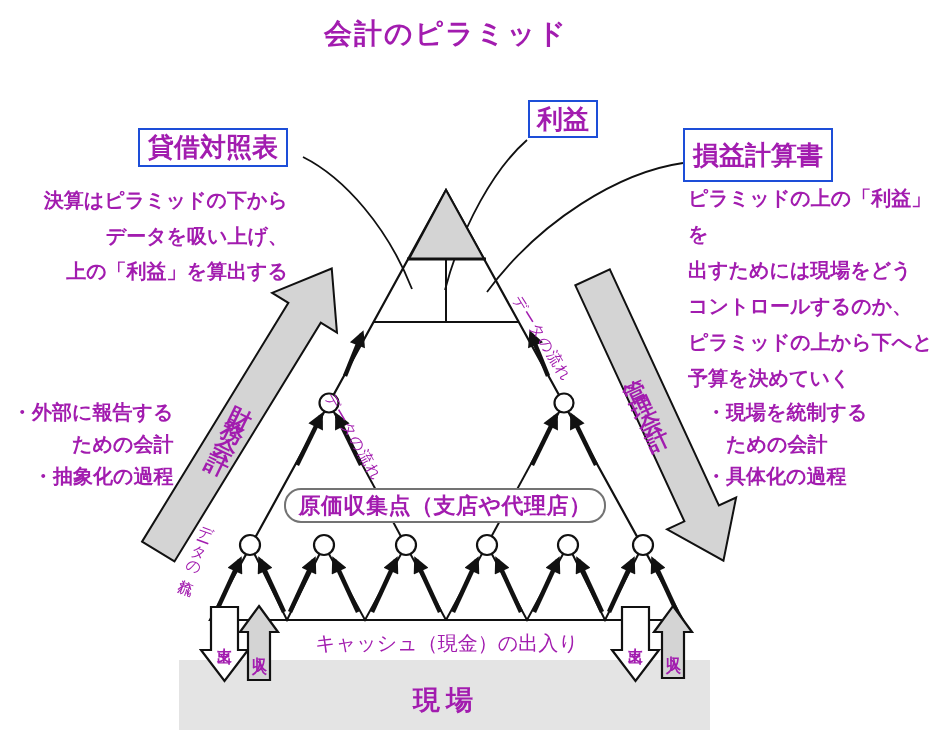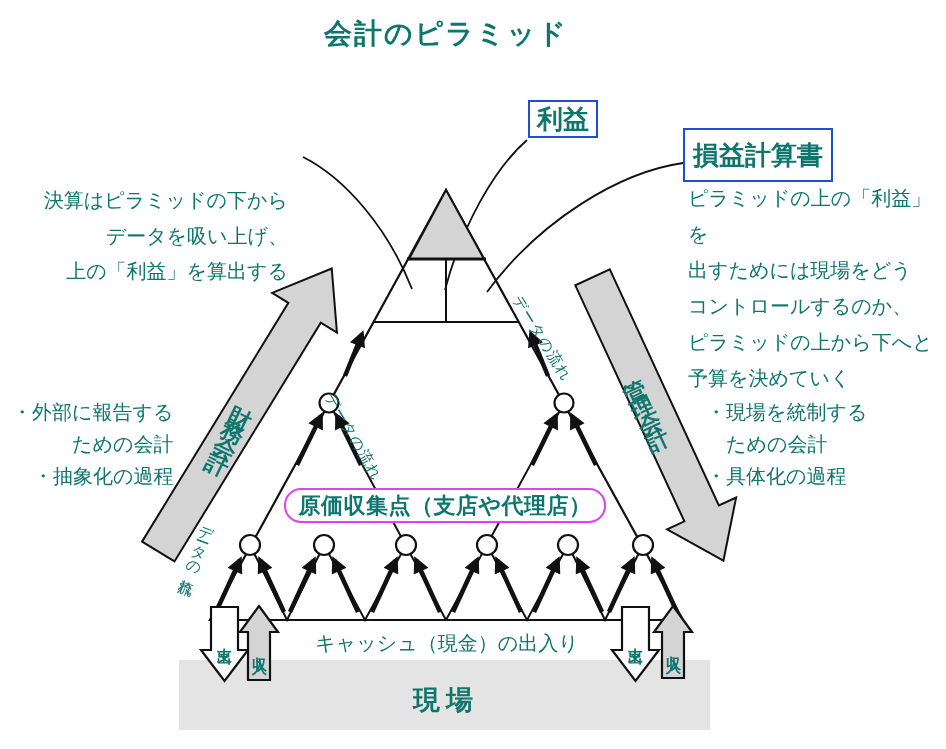--- a/index.html
+++ b/index.html
@@ -1,22 +1,22 @@
 <!DOCTYPE html>
 <html><head>
 <meta charset="utf-8">
 <style>
   html,body{margin:0;padding:0;background:#fff;}
   .stage{
     position:relative;width:946px;height:749px;overflow:hidden;background:#fff;
-    font-family:"Liberation Sans",sans-serif;color:#0f766e;
+    font-family:"Liberation Sans",sans-serif;color:#a21caf;
   }
   .stage svg{position:absolute;left:0;top:0;}
   .abs{position:absolute;white-space:nowrap;}
-  .pre{white-space:pre-line;}
+  .pre{white-space:pre-line;font-weight:bold;}
   .page-title{font-size:28px;font-weight:bold;letter-spacing:2px;transform:translateX(-50%);}
   .labelbox{
     position:absolute;border:2px solid #1d4ed8;background:#fff;
     display:flex;align-items:center;justify-content:center;
     font-weight:bold;box-sizing:border-box;
   }
   .note{position:absolute;font-size:20px;line-height:35.5px;}
   .bullets{position:absolute;font-size:20px;line-height:32px;}
   .flow-accounting{
     position:absolute;writing-mode:vertical-rl;text-orientation:upright;
@@ -25,21 +25,21 @@
   .dataflow{
     position:absolute;font-size:15px;letter-spacing:1px;transform-origin:0 0;white-space:nowrap;
   }
   .dataflow.vert{writing-mode:vertical-rl;text-orientation:upright;}
   .vtext{
     position:absolute;writing-mode:vertical-rl;text-orientation:upright;
     font-size:15px;letter-spacing:2px;font-weight:600;transform:translate(-50%,-50%);white-space:nowrap;
   }
   .costbox{
     position:absolute;left:284px;top:488px;width:322px;height:35px;
-    border:2px solid #d946ef;border-radius:17px;background:#fff;
+    border:2px solid #737373;border-radius:17px;background:#fff;
     display:flex;align-items:center;justify-content:center;
     font-size:22px;font-weight:bold;box-sizing:border-box;letter-spacing:0.5px;
   }
   .cash{left:447px;top:630px;font-size:20px;transform:translateX(-50%);}
   .site{left:446px;top:682px;font-size:27px;font-weight:700;letter-spacing:6px;transform:translateX(-50%);}
   .ink{stroke:#111;fill:none;}
   .grayfill{fill:#d4d4d4;stroke:#111;}
 </style>
 </head>
 <body>
@@ -123,20 +123,21 @@
       <polygon points="211,607 238,607 238,650 248,650 224.5,681 201,650 211,650" fill="#fff"></polygon>
       <polygon points="259,606 278,632 270,632 270,680 248,680 248,632 240,632" fill="#d4d4d4"></polygon>
       <polygon points="622,607 649,607 649,650 659,650 635.5,681 612,650 622,650" fill="#fff"></polygon>
       <polygon points="673,606 692,632 684,632 684,678 662,678 662,632 654,632" fill="#d4d4d4"></polygon>
     </g>
   </svg>
 
   <div class="abs page-title" style="left:446px;top:15px;">会計のピラミッド</div>
 
   <div class="labelbox" style="left:528px;top:100px;width:70px;height:38px;font-size:26px;">利益</div>
+  <div class="labelbox" style="left:138px;top:128px;width:150px;height:39px;font-size:26px;">貸借対照表</div>
   <div class="labelbox" style="left:683px;top:128px;width:150px;height:54px;font-size:26px;">損益計算書</div>
 
   <div class="note pre" style="left:30px;top:183px;width:258px;text-align:right;">決算はピラミッドの下から
 データを吸い上げ、
 上の「利益」を算出する</div>
   <div class="note pre" style="left:688px;top:180px;width:252px;line-height:36px;">ピラミッドの上の「利益」を
 出すためには現場をどう
 コントロールするのか、
 ピラミッドの上から下へと
 予算を決めていく</div>

